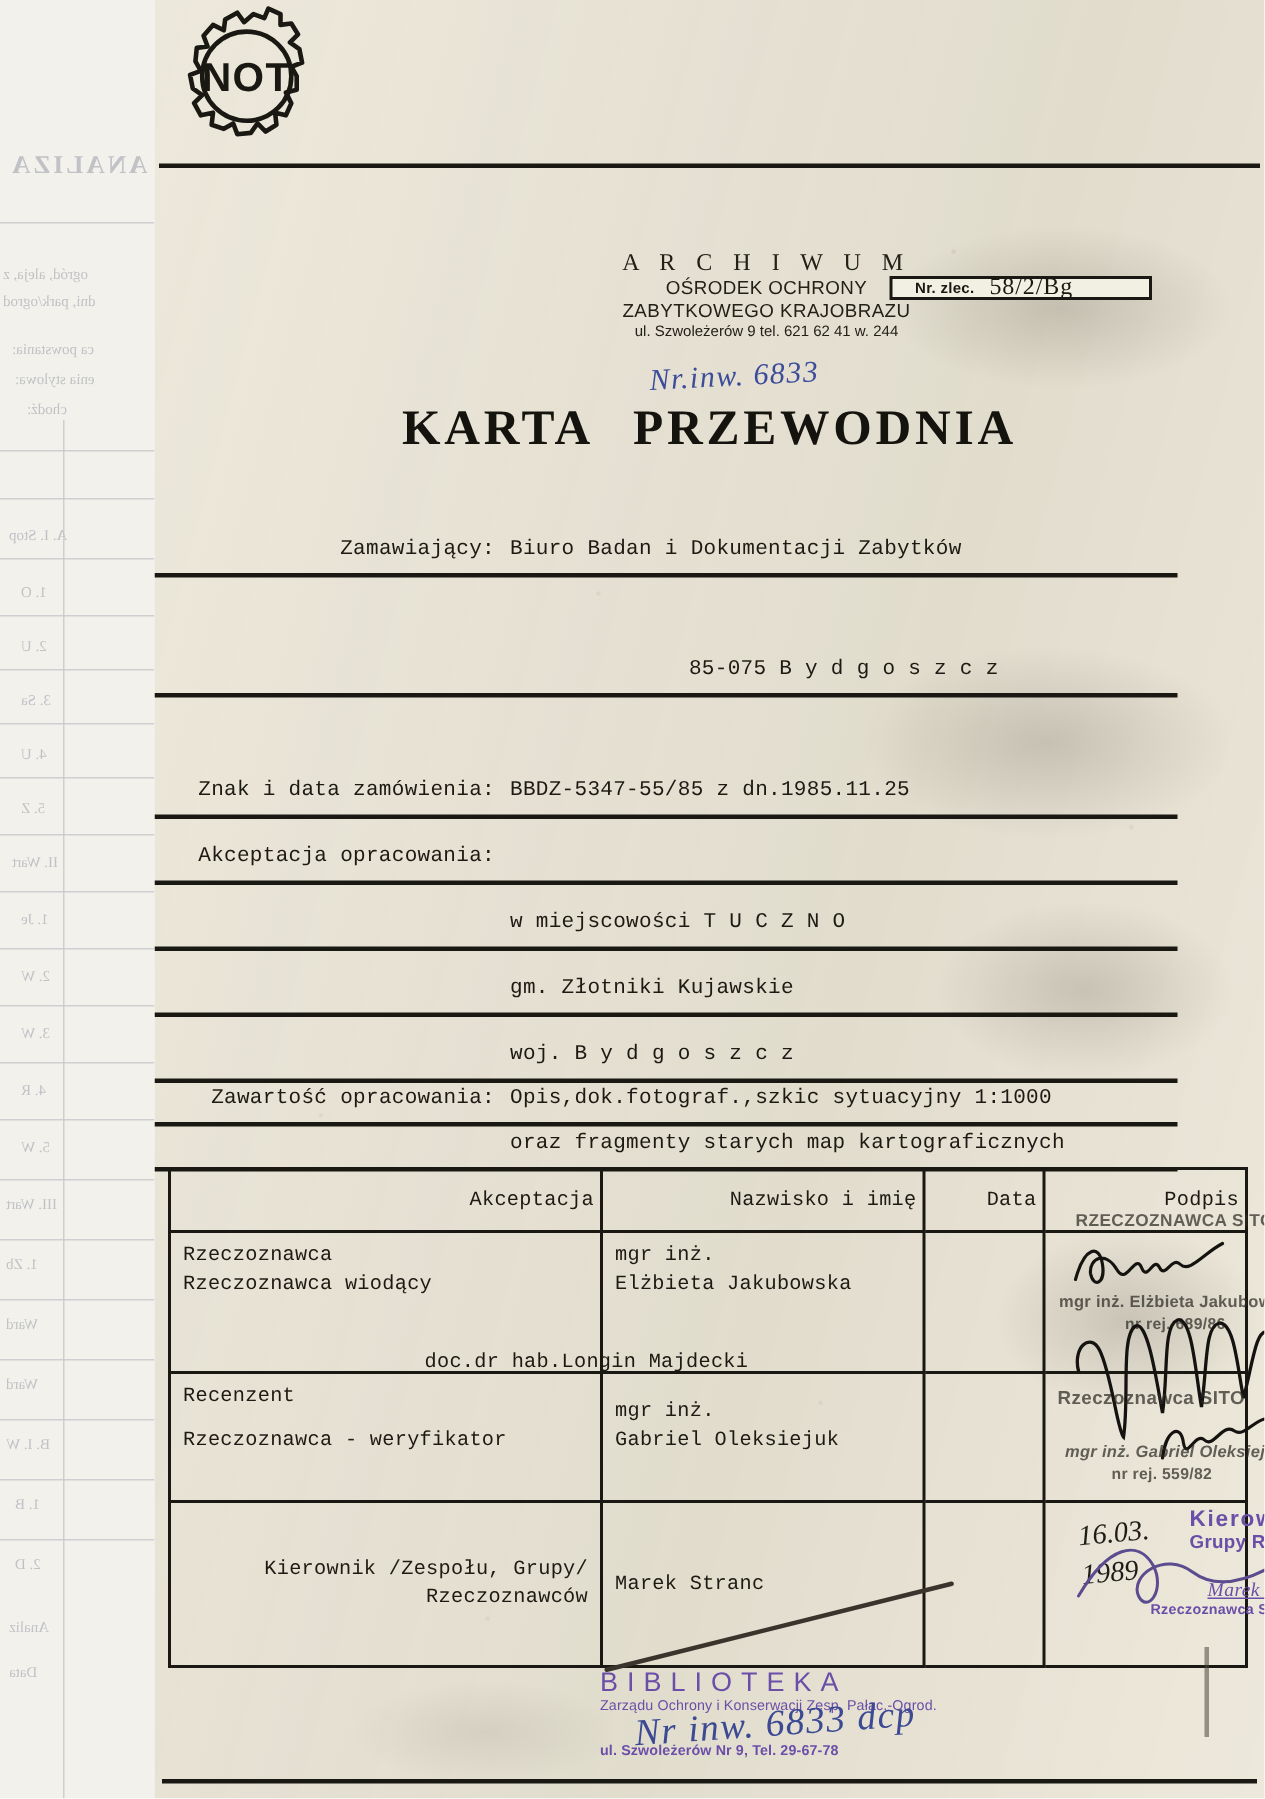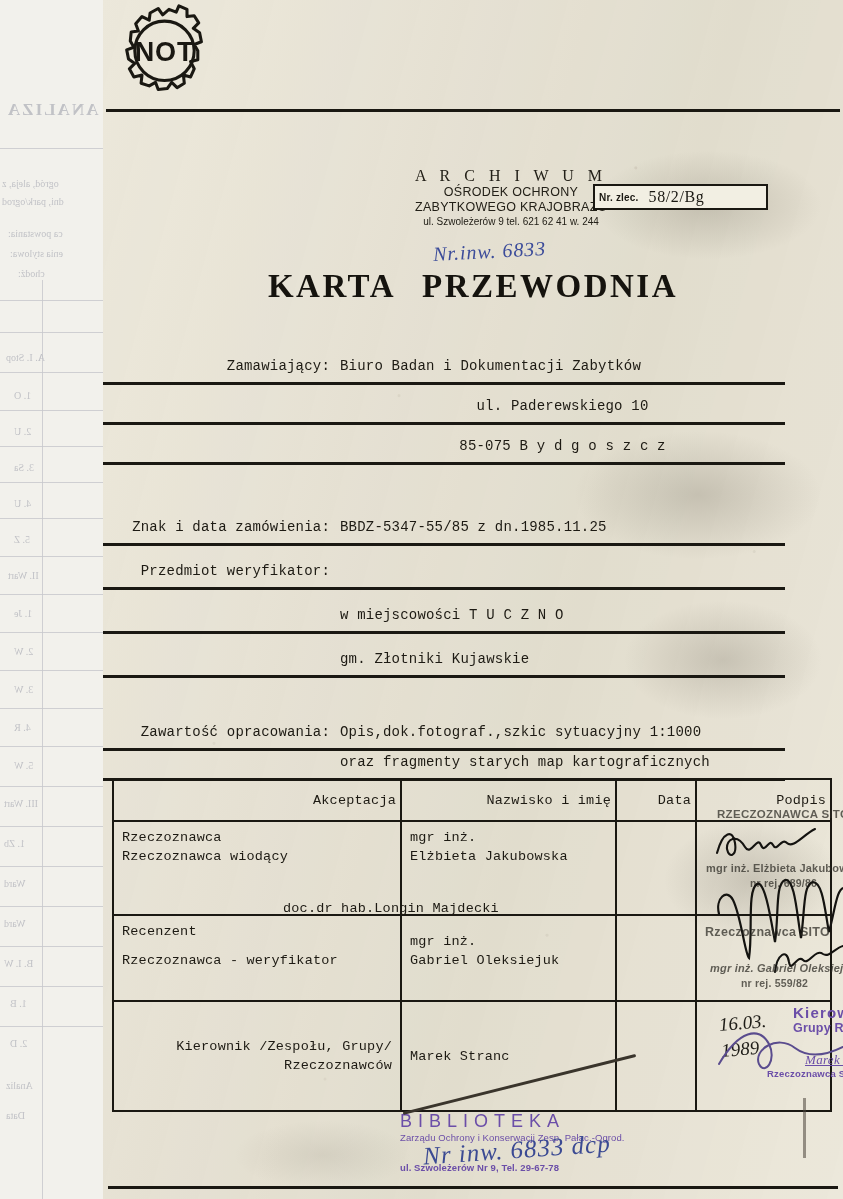--- a/index.html
+++ b/index.html
@@ -85,23 +85,23 @@
     color:#232018;line-height:13px;white-space:nowrap;
   }
   #inv-hand{
     position:absolute;left:330px;top:240px;
     font-family:"Liberation Serif",serif;font-style:italic;font-size:20px;
     color:#3c4c9a;letter-spacing:1px;transform:rotate(-3deg);white-space:nowrap;
   }
 
   
   #order-box{
-    position:absolute;left:490px;top:184px;width:175px;height:26px;
+    position:absolute;left:490px;top:184px;width:175px;height:16px;
     border:2px solid #1a1812;background:#f2efe3;
-    display:flex;align-items:center;gap:10px;padding:0 4px;box-sizing:border-box;
+    display:flex;align-items:center;gap:10px;padding:0 15px;box-sizing:border-box;
   }
   #order-box .lbl{
     font-family:"Liberation Sans",sans-serif;font-weight:bold;font-size:10px;
     letter-spacing:.2px;color:#1a1812;white-space:nowrap;
   }
   #order-box .val{
     font-family:"Liberation Serif",serif;font-size:16px;letter-spacing:.6px;
     color:#1a1812;white-space:nowrap;
   }
 
@@ -288,45 +288,45 @@
 
   <div id="title">
     <span>KARTA</span><span class="gap"></span><span>PRZEWODNIA</span>
   </div>
 
   <div class="row" style="top:352px;">
     <div class="lab">Zamawiający:</div>
     <div class="val">Biuro Badan i Dokumentacji Zabytków</div>
     <div class="rule"></div>
   </div>
-  <div class="row" style="top:392px;">
-    <div class="val ctr">ul. Paderewskiego 10</div>
-    <div class="rule"></div>
-  </div>
   <div class="row" style="top:432px;">
     <div class="val ctr">85-075  B y d g o s z c z</div>
     <div class="rule"></div>
   </div>
 
   <div class="row" style="top:513px;">
     <div class="lab">Znak i data zamówienia:</div>
     <div class="val">BBDZ-5347-55/85   z dn.1985.11.25</div>
     <div class="rule"></div>
   </div>
 
   <div class="row" style="top:557px;">
-    <div class="lab">Przedmiot weryfikator:</div>
+    <div class="lab">Akceptacja opracowania:</div>
     <div class="rule"></div>
   </div>
   <div class="row" style="top:601px;">
     <div class="val">w miejscowości T U C Z N O</div>
     <div class="rule"></div>
   </div>
   <div class="row" style="top:645px;">
     <div class="val">gm. Złotniki Kujawskie</div>
+    <div class="rule"></div>
+  </div>
+  <div class="row" style="top:689px;">
+    <div class="val">woj.  B y d g o s z c z</div>
     <div class="rule"></div>
   </div>
 
   <div class="row" style="top:718px;">
     <div class="lab">Zawartość opracowania:</div>
     <div class="val">Opis,dok.fotograf.,szkic sytuacyjny 1:1000</div>
     <div class="rule"></div>
   </div>
   <div class="row" style="top:748px;">
     <div class="val">oraz fragmenty starych map kartograficznych</div>

